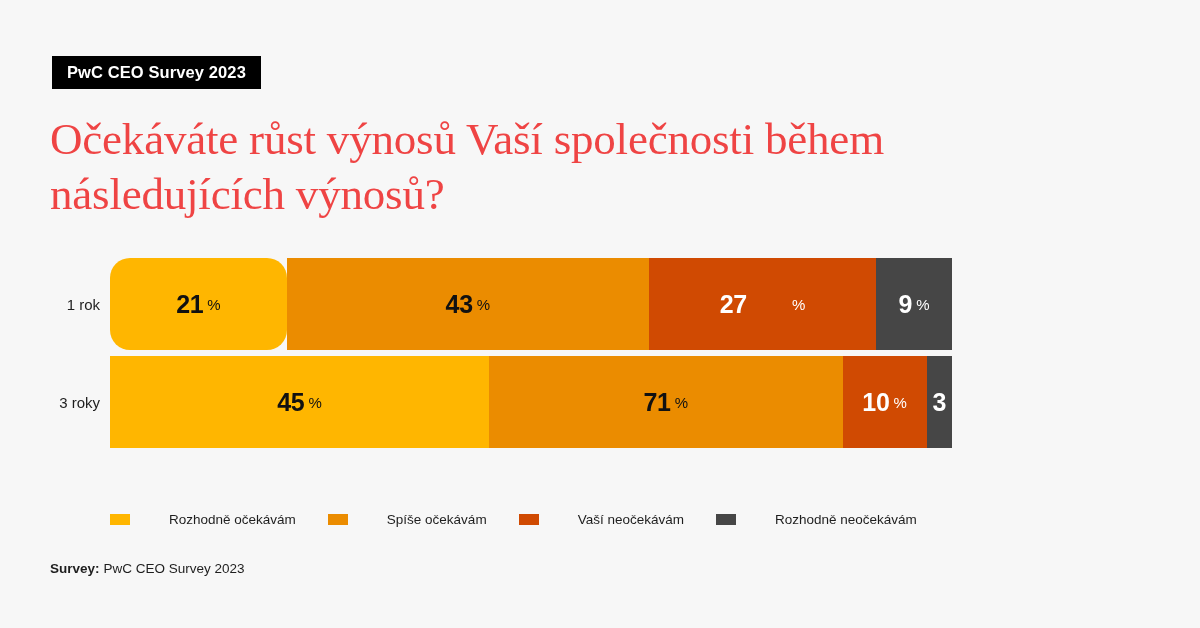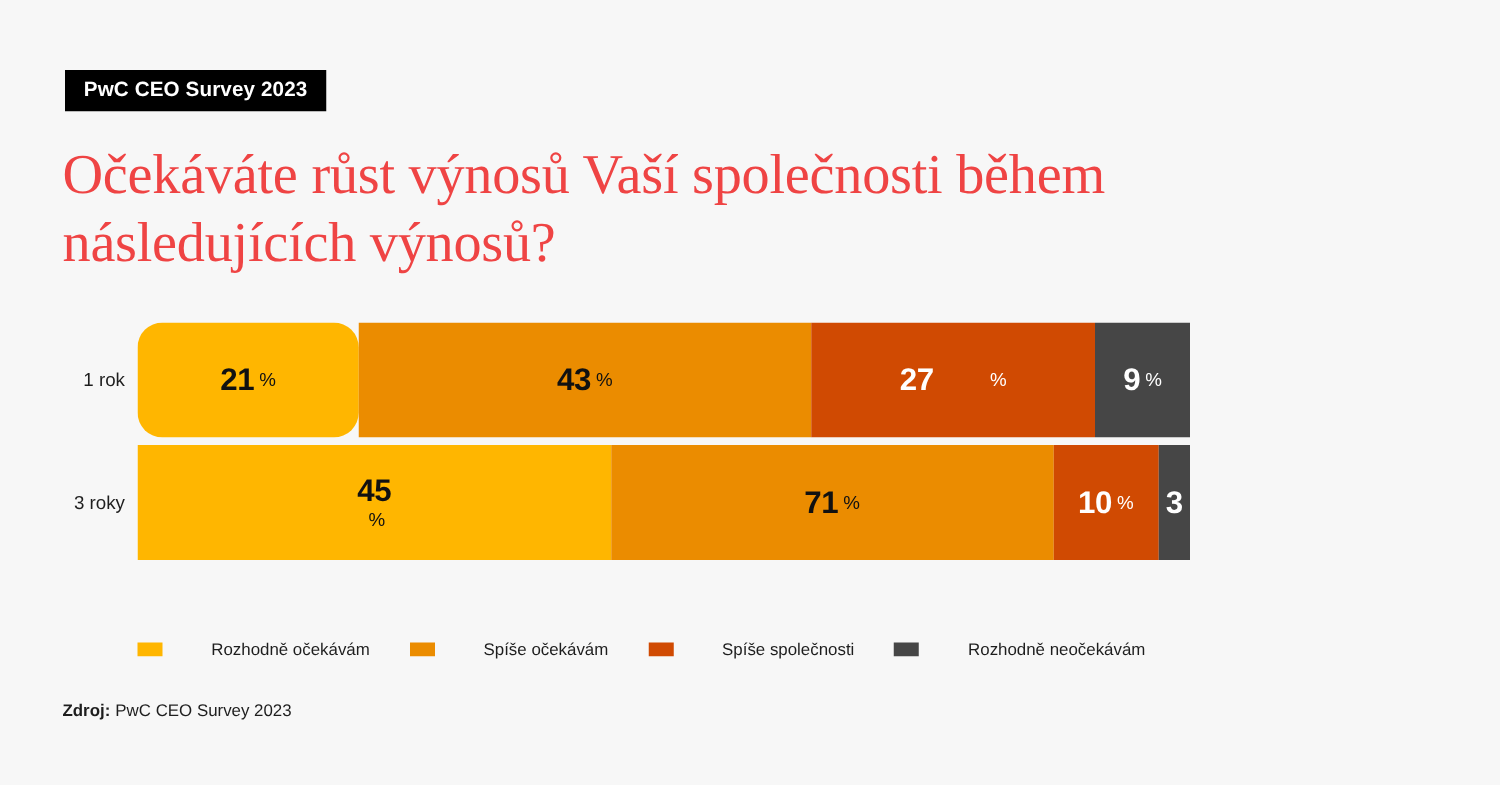--- a/index.html
+++ b/index.html
@@ -173,21 +173,21 @@
         </div>
         <div class="seg light-text" style="width: 9%; background: rgb(70, 70, 70); color: rgb(255, 255, 255);">
           <span class="val">9</span>
           <span class="pct">%</span>
         </div>
       </div>
     </div>
     <div class="bar-row">
       <div class="cat-label">3 roky</div>
       <div class="bar">
-        <div class="seg dark-text" style="width: 45%; background: rgb(255, 182, 0); color: rgb(17, 17, 17); flex-direction: column;">
+        <div class="seg dark-text" style="width: 45%; background: rgb(255, 182, 0); color: rgb(17, 17, 17);">
           <span class="val">45</span>
           <span class="pct">%</span>
         </div>
         <div class="seg dark-text" style="width: 42%; background: rgb(235, 140, 0); color: rgb(17, 17, 17);">
           <span class="val">71</span>
           <span class="pct">%</span>
         </div>
         <div class="seg light-text" style="width: 10%; background: rgb(208, 74, 2); color: rgb(255, 255, 255); align-items: center;">
           <span class="val">10</span>
           <span class="pct">%</span>
@@ -203,23 +203,23 @@
     <div class="legend-item">
       <span class="legend-swatch" style="background: rgb(255, 182, 0);"></span>
       <span class="legend-label">Rozhodně očekávám</span>
     </div>
     <div class="legend-item">
       <span class="legend-swatch" style="background: rgb(235, 140, 0);"></span>
       <span class="legend-label">Spíše očekávám</span>
     </div>
     <div class="legend-item">
       <span class="legend-swatch" style="background: rgb(208, 74, 2);"></span>
-      <span class="legend-label">Spíše společnosti</span>
+      <span class="legend-label">Vaší neočekávám</span>
     </div>
     <div class="legend-item">
       <span class="legend-swatch" style="background: rgb(70, 70, 70);"></span>
       <span class="legend-label">Rozhodně neočekávám</span>
     </div>
   </div>
 
 <div class="source">
-  <span class="src-label">Zdroj:</span><span>PwC CEO Survey 2023</span>
+  <span class="src-label">Survey:</span><span>PwC CEO Survey 2023</span>
 </div>
 
 </body></html>

